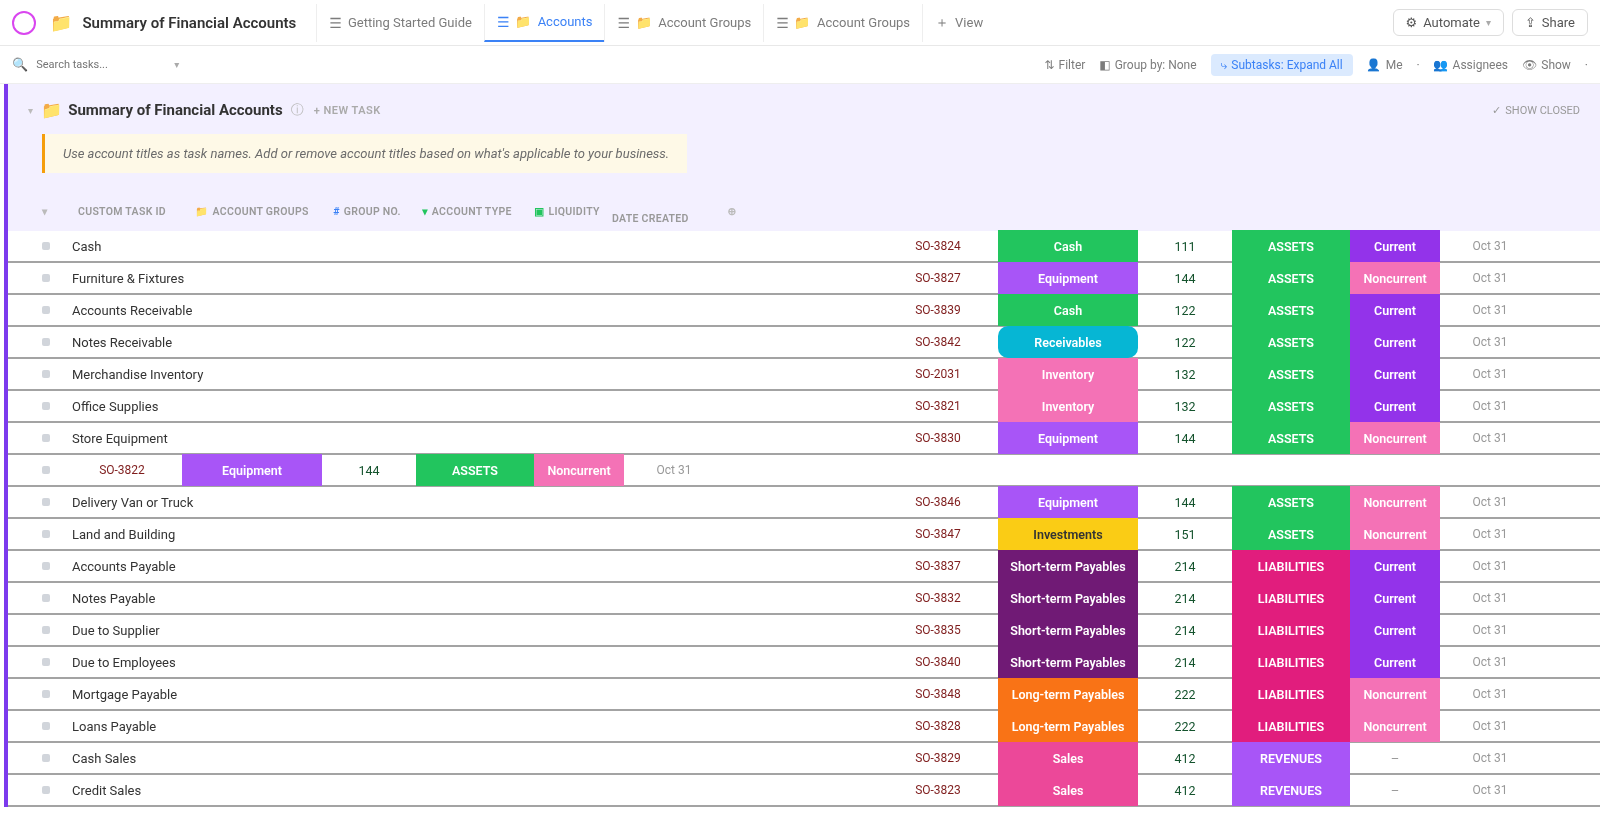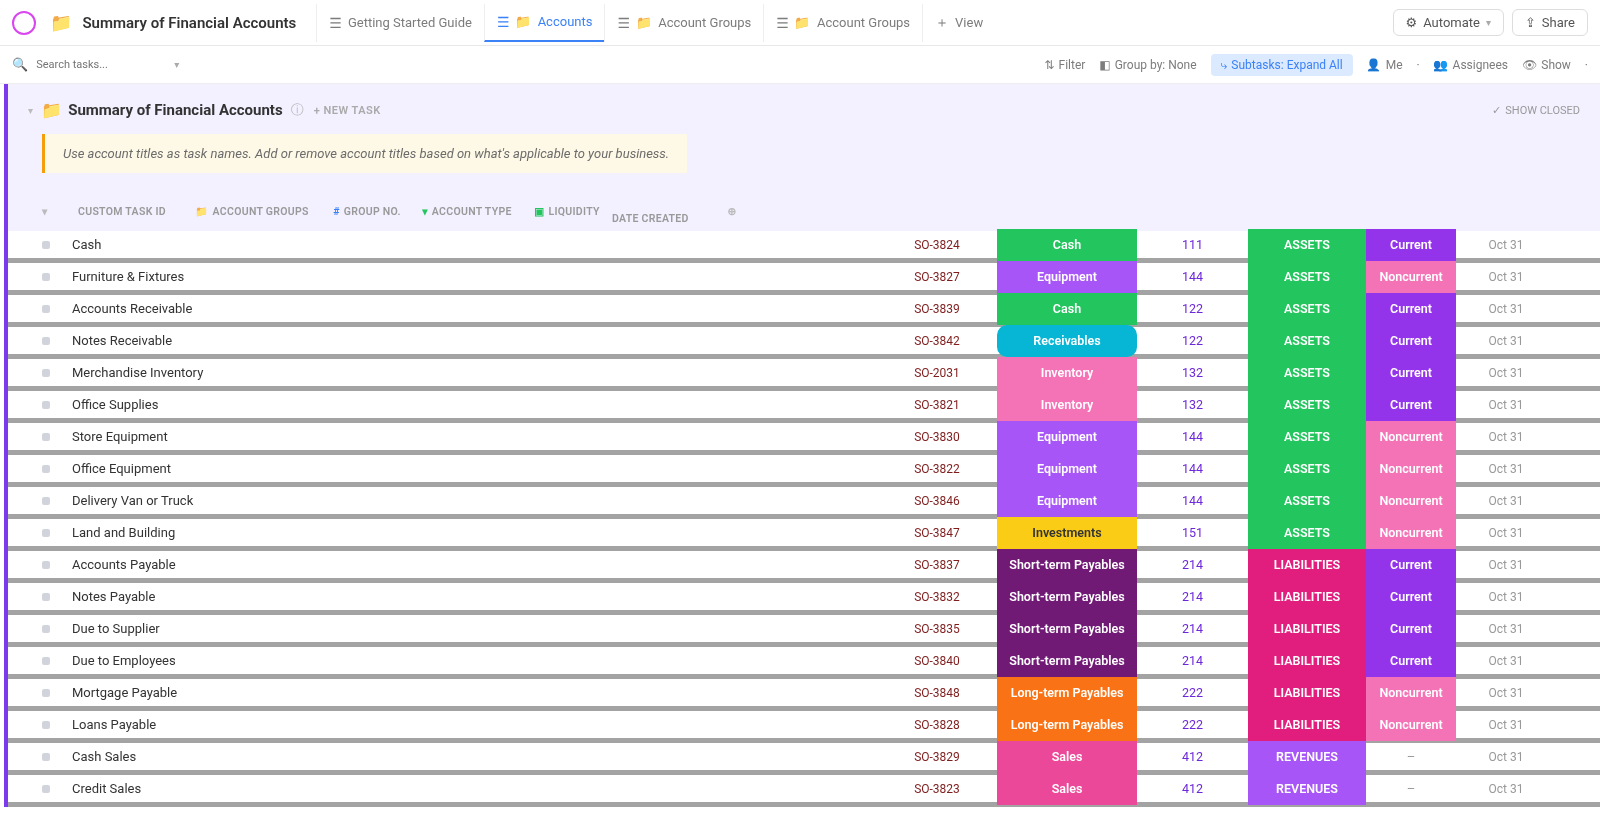--- a/index.html
+++ b/index.html
@@ -233,23 +233,23 @@
 }
 .col-add {
   width: 40px;
   text-align: center;
   color: #bbb;
 }
 .task-row {
   display: flex;
   align-items: center;
   background: #fff;
-  border-bottom: 5px solid #a3a3a3;
+  border-bottom: 2px solid #a3a3a3;
   height: 32px;
-  padding: 0 4px 0 34px;
+  padding: 0 20px 0 34px;
 }
 .task-marker {
   width: 20px;
   display: flex;
   align-items: center;
 }
 .task-marker .sq {
   width: 8px;
   height: 8px;
   background: #d1d5db;
@@ -273,23 +273,23 @@
   align-items: center;
   justify-content: center;
   color: #fff;
   font-size: 12.5px;
   font-weight: 600;
 }
 .task-group {
   width: 140px;
 }
 .task-groupno {
-  width: 111px;
-  text-align: center;
-  color: #6d28d9;
+  width: 94px;
+  text-align: center;
+  color: #14532d;
   font-size: 12.5px;
 }
 .task-acctype {
   width: 118px;
 }
 .task-liquidity {
   width: 90px;
 }
 .task-date {
   width: 100px;
@@ -537,21 +537,20 @@
         <div class="task-groupno">144</div>
         <div class="cell-pill task-acctype bg-green">ASSETS</div>
         <div class="cell-pill task-liquidity bg-hotpink2">Noncurrent</div>
         <div class="task-date">Oct 31</div>
         <div class="task-add"></div>
       </div>
       <div class="task-row">
         <div class="task-marker">
           <div class="sq"></div>
         </div>
-        <div class="task-name">Office Equipment</div>
         <div class="task-id">SO-3822</div>
         <div class="cell-pill task-group bg-purple">Equipment</div>
         <div class="task-groupno">144</div>
         <div class="cell-pill task-acctype bg-green">ASSETS</div>
         <div class="cell-pill task-liquidity bg-hotpink2">Noncurrent</div>
         <div class="task-date">Oct 31</div>
         <div class="task-add"></div>
       </div>
       <div class="task-row">
         <div class="task-marker">

